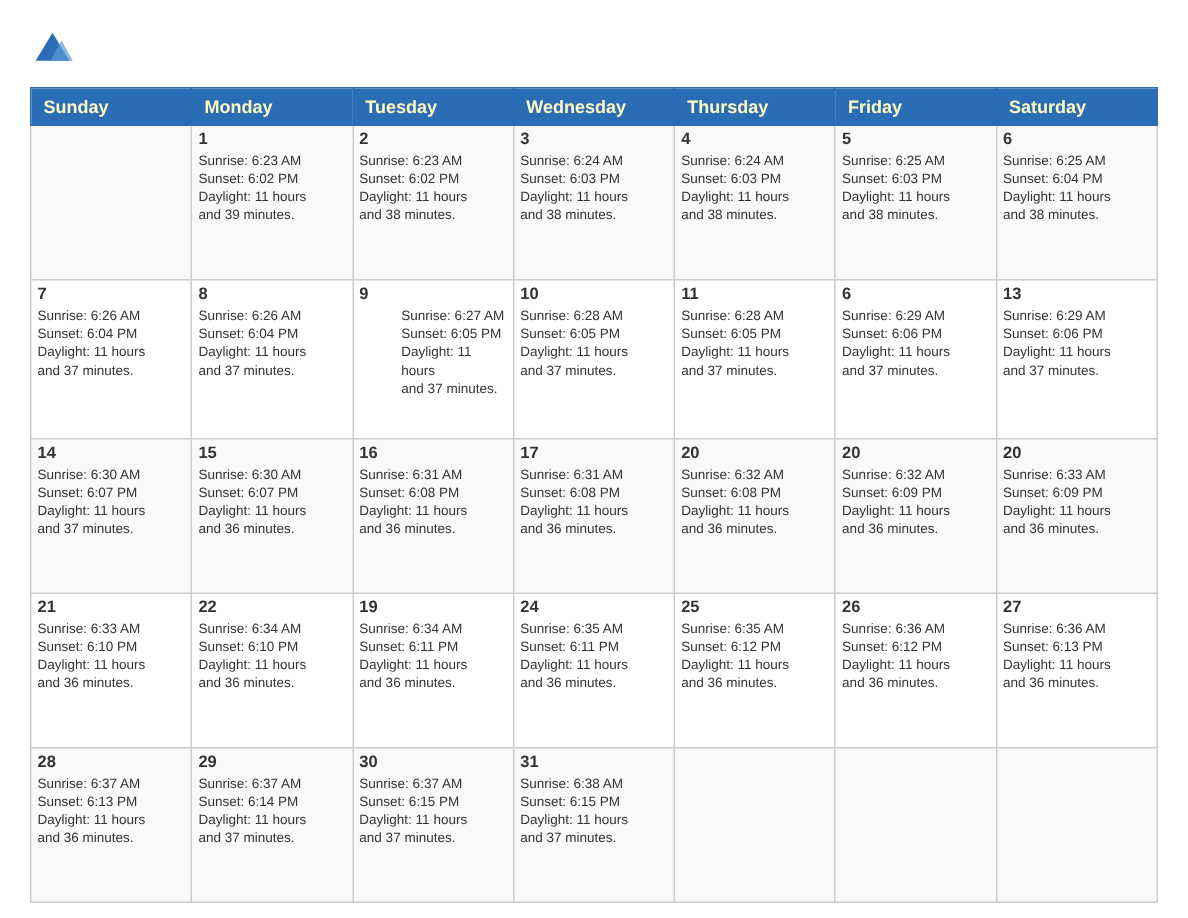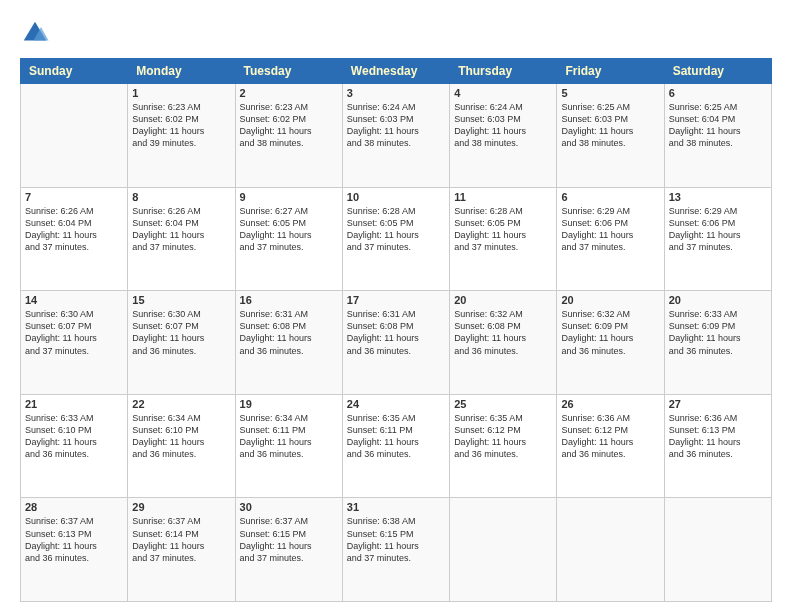--- a/index.html
+++ b/index.html
@@ -193,21 +193,21 @@
           </td>
           <td>
             <span class="day-num">8</span>
             <div class="day-info" style="white-space: pre-line;">Sunrise: 6:26 AM
 Sunset: 6:04 PM
 Daylight: 11 hours
 and 37 minutes.</div>
           </td>
           <td>
             <span class="day-num">9</span>
-            <div class="day-info" style="white-space: pre-line;">Sunrise: 6:27 AM
+            <div class="day-info" style="white-space: pre-line; margin-left: 28px;">Sunrise: 6:27 AM
 Sunset: 6:05 PM
 Daylight: 11 hours
 and 37 minutes.</div>
           </td>
           <td>
             <span class="day-num">10</span>
             <div class="day-info" style="white-space: pre-line;">Sunrise: 6:28 AM
 Sunset: 6:05 PM
 Daylight: 11 hours
 and 37 minutes.</div>

